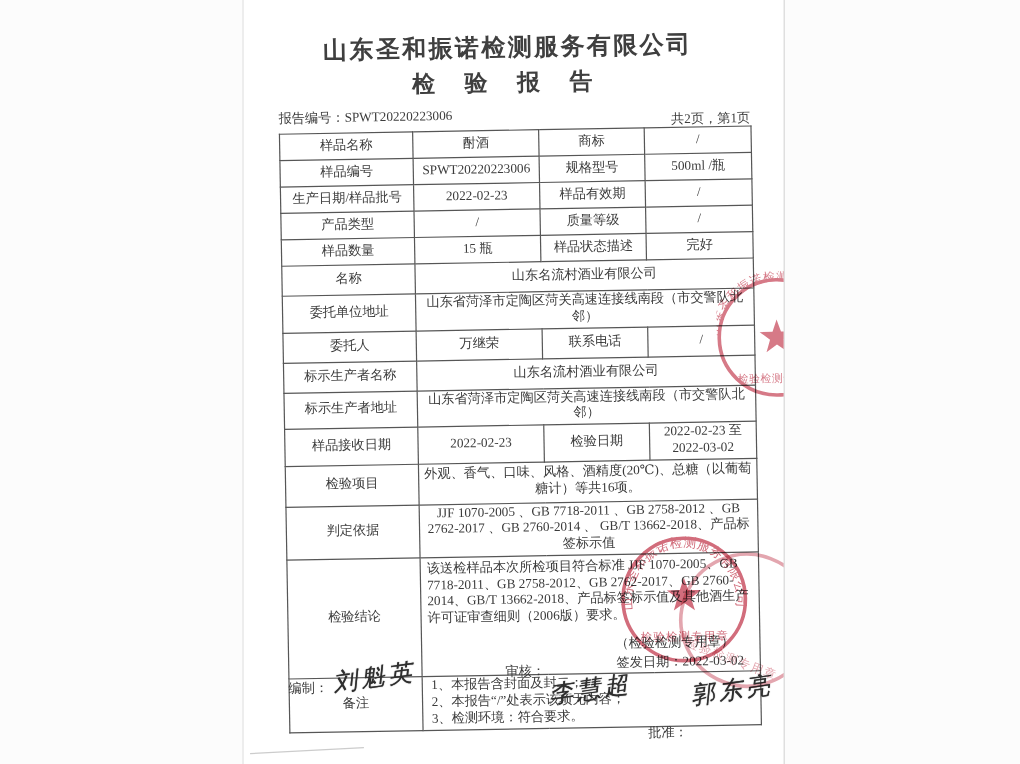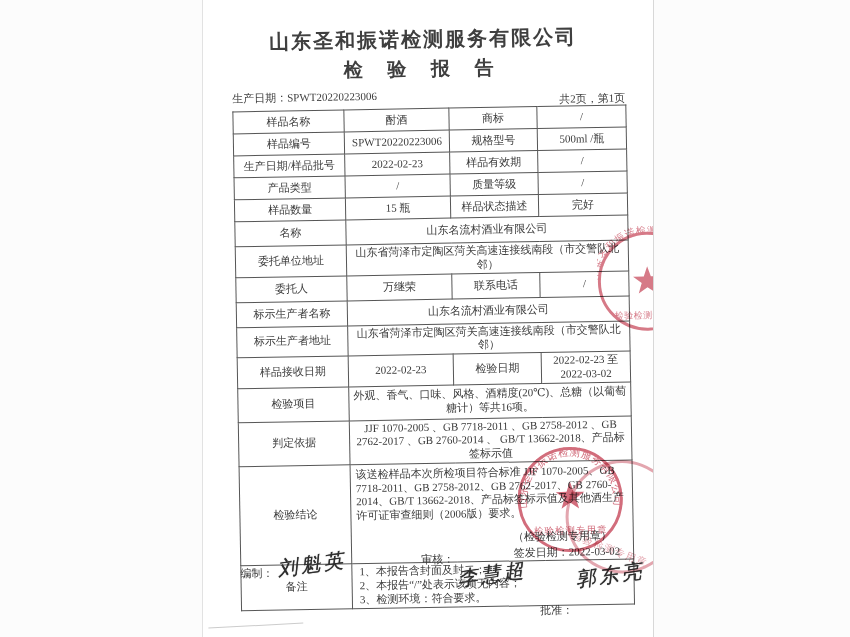--- a/index.html
+++ b/index.html
@@ -73,21 +73,21 @@
     background:#cccccc;transform:rotate(-2deg);}
 </style>
 </head>
 <body>
 
 <div class="paper">
   <div class="content">
 
     <div class="company-title">山东圣和振诺检测服务有限公司</div>
     <div class="report-title">检 验 报 告</div>
-    <div class="report-no"><span>生产日期：</span><span>SPWT20220223006</span></div>
+    <div class="report-no"><span>报告编号：</span><span>SPWT20220223006</span></div>
     <div class="pagination">共2页，第1页</div>
 
     <table class="report">
       <colgroup>
           <col style="width:111px">
           <col style="width:105px">
           <col style="width:88px">
           <col style="width:89px">
         </colgroup>
       <tbody>

